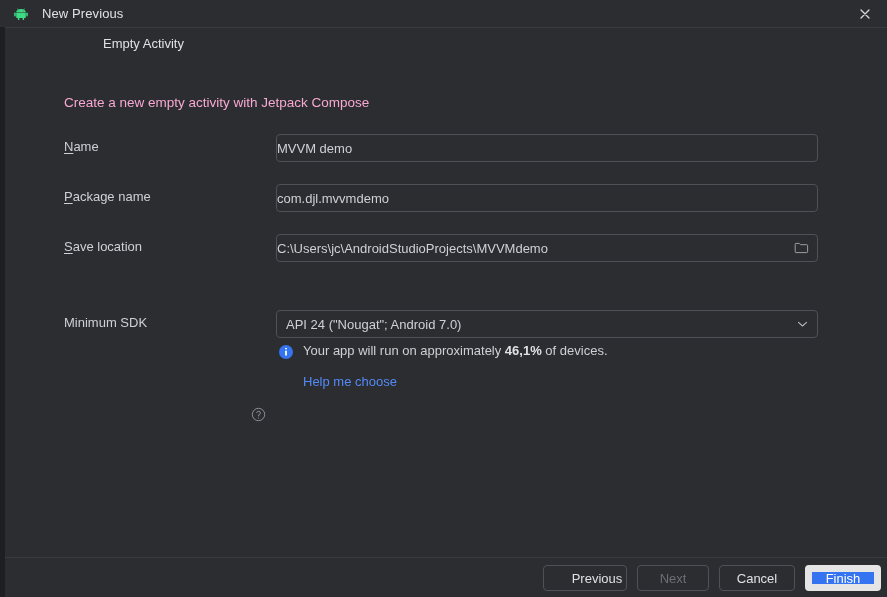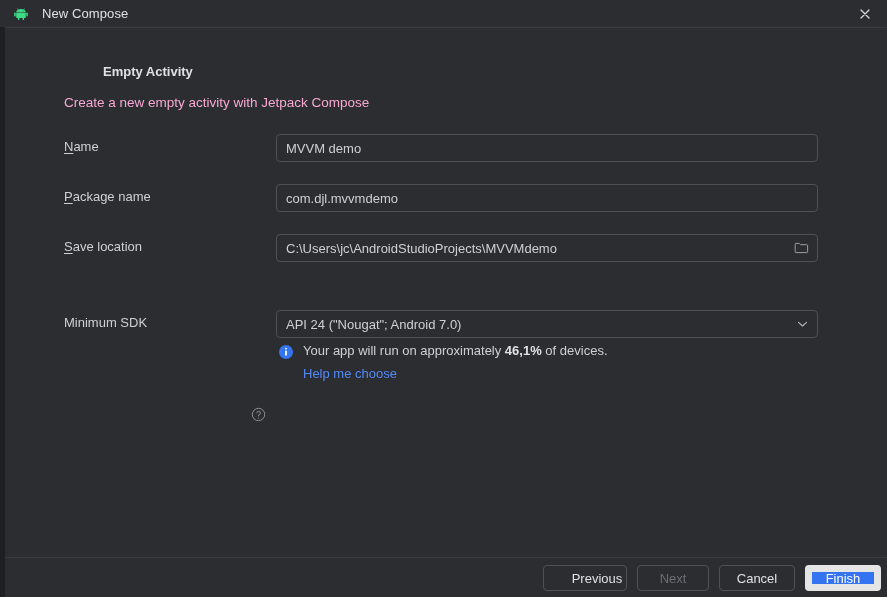--- a/index.html
+++ b/index.html
@@ -67,23 +67,23 @@
   
   .content {
     position: absolute;
     left: 5px; top: 28px;
     width: 882px; height: 529px;
     background: #2b2d30;
   }
 
   .heading {
     position: absolute;
-    left: 59px; top: 36px;
-    font-size: 13px;
-    font-weight: bold;
+    left: 59px; top: 8px;
+    font-size: 13px;
+    font-weight: normal;
     color: #dfe1e5;
     padding-left: 39px;
   }
   .subheading {
     position: absolute;
     left: 59px; top: 67px;
     font-size: 13.5px;
     color: #f9a8d4;
   }
 
@@ -114,21 +114,20 @@
     width: 542px;
     height: 28px;
     background: #2b2d30;
     border: 1px solid #4e5157;
     border-radius: 4px;
     display: flex;
     align-items: center;
     cursor: text;
   }
   .field-value {
-    margin-left: 9px;
     font-size: 13px;
     color: #ced0d6;
     white-space: nowrap;
     overflow: hidden;
   }
   .field-icon {
     position: absolute;
     right: 8px;
     top: 50%;
     transform: translateY(-50%);
@@ -187,21 +186,21 @@
   .info-text {
     margin-left: 9px;
     font-size: 13px;
     color: #ced0d6;
     line-height: 16px;
   }
   .info-text b { font-weight: bold; color: #dfe1e5; }
   .help-link {
     display: block;
     margin-left: 25px;
-    margin-top: 6px;
+    margin-top: 14px;
     font-size: 13px;
     color: #548af7;
     cursor: pointer;
   }
 
   .help-icon {
     position: absolute;
     width: 15px; height: 15px;
     cursor: pointer;
   }
@@ -257,21 +256,21 @@
       <path d="M3.3 5.9c0.25-1.6 1.75-2.8 4.7-2.8s4.45 1.2 4.7 2.8z" fill="#3ddc84"></path>
       <rect x="1.2" y="6.6" width="1.5" height="3.8" rx="0.7" fill="#3ddc84"></rect>
       <rect x="13.3" y="6.6" width="1.5" height="3.8" rx="0.7" fill="#3ddc84"></rect>
       <circle cx="5.9" cy="4.9" r="0.42" fill="#2b2d30"></circle>
       <circle cx="10.1" cy="4.9" r="0.42" fill="#2b2d30"></circle>
       <rect x="4.9" y="11.7" width="1.5" height="2.4" rx="0.7" fill="#3ddc84"></rect>
       <rect x="9.6" y="11.7" width="1.5" height="2.4" rx="0.7" fill="#3ddc84"></rect>
       <path d="M4.6 2.7l0.9 1.1M11.4 2.7l-0.9 1.1" stroke="#3ddc84" stroke-width="0.55" stroke-linecap="round" fill="none"></path>
     </svg>
   </div>
-  <div class="title-text">New Compose</div>
+  <div class="title-text">New Previous</div>
   <div class="close-btn">
     <svg width="12" height="12" viewBox="0 0 12 12">
       <path d="M2 2 L10 10 M10 2 L2 10" stroke="#d7d9de" stroke-width="1.3" stroke-linecap="round"></path>
     </svg>
   </div>
 </div>
 <div class="titlebar-sep"></div>
 
 <div class="content">
 

